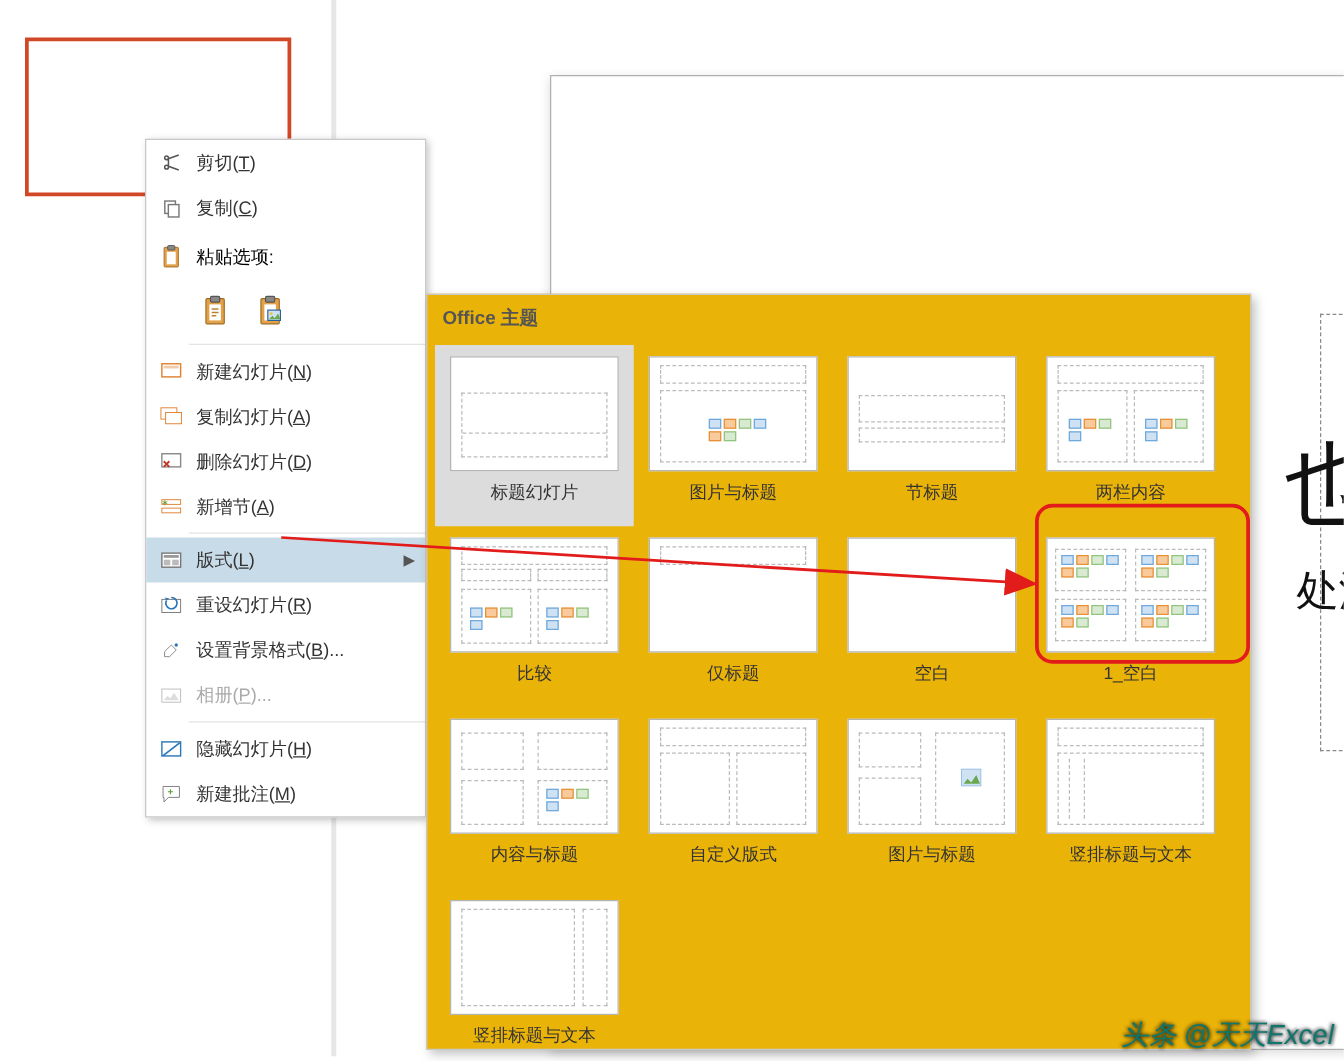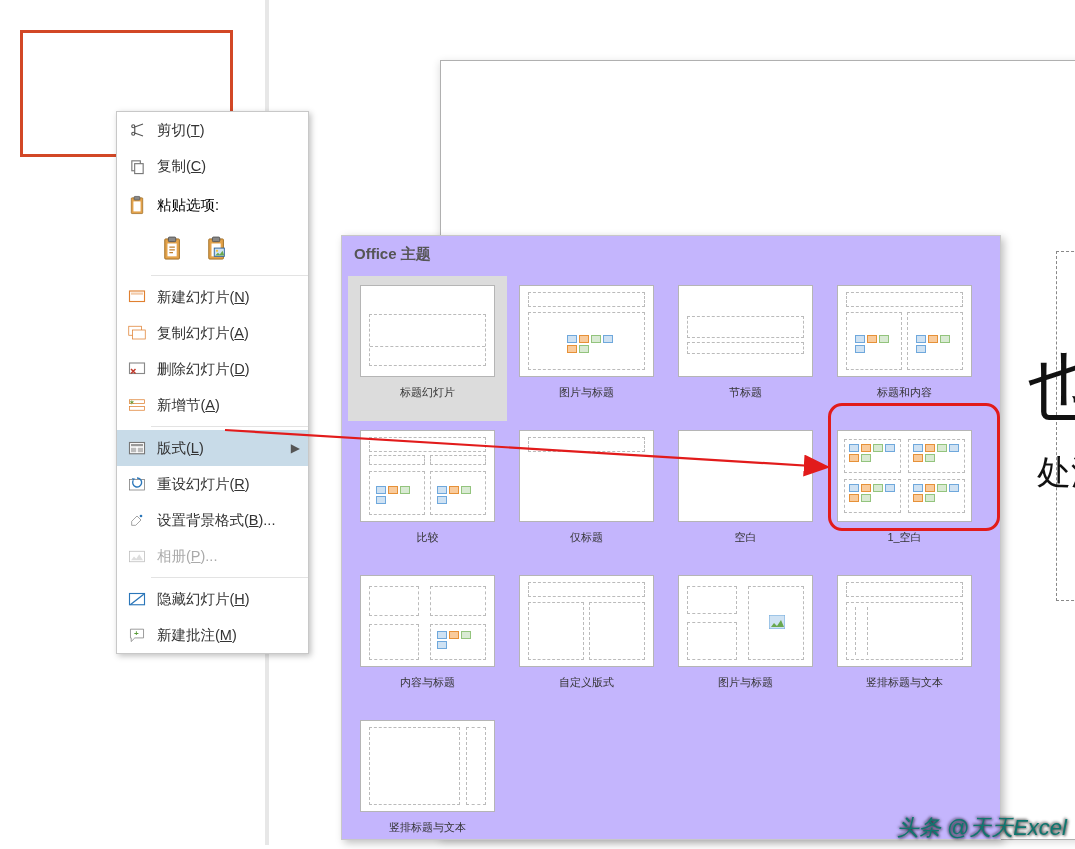--- a/index.html
+++ b/index.html
@@ -12,40 +12,40 @@
 
 .pane-divider { position:absolute; left:265px; top:0; width:4px; height:845px; background:#e7e7e7; }
 
 
 .slide-area { position:absolute; left:440px; top:60px; width:650px; height:780px; background:#fff; border:1px solid #b0b0b0; box-shadow:0 2px 8px rgba(0,0,0,.15); }
 .slide-title { position:absolute; left:615px; top:190px; width:460px; height:350px; border:1px dashed #888; }
 .slide-text-big { position:absolute; right:-25px; top:340px; font-size:72px; color:#111; }
 .slide-text-med { position:absolute; right:-30px; top:450px; font-size:34px; color:#111; }
 
 
-.ctx { position:absolute; left:116px; top:111px; width:193px; background:#fff; border:1px solid #c8c8c8; box-shadow:2px 2px 6px rgba(0,0,0,.25); z-index:5; }
+.ctx { position:absolute; left:116px; top:111px; width:225px; background:#fff; border:1px solid #c8c8c8; box-shadow:2px 2px 6px rgba(0,0,0,.25); z-index:5; }
 .ctx-row { display:flex; align-items:center; height:36px; padding:0 8px 0 8px; cursor:default; font-size:14.5px; color:#333; }
 .ctx-row.disabled { color:#aaa; }
 .ctx-row.hl { background:#c8dbe8; }
 .arrow { margin-left:auto; font-size:12px; color:#555;}
 .sep { height:1px; background:#e3e3e3; margin:3px 0 3px 34px; }
 .ic { width:24px; height:22px; margin-right:8px; display:flex; align-items:center; justify-content:center; }
 .ctx-section { height:42px; display:flex; align-items:center; padding-left:8px; font-size:14.5px; }
 .paste-opts { height:46px; display:flex; align-items:center; padding-left:40px; gap:12px; }
 .paste-btn { width:32px; height:36px; display:flex; align-items:center; justify-content:center; cursor:default; }
 .u { text-decoration:underline; }
 
 
-.flyout { position:absolute; left:341px; top:235px; width:660px; height:605px; background:#c4b5fd; border:1px solid #c8c8c8; box-shadow:3px 3px 8px rgba(0,0,0,.25); z-index:6; }
+.flyout { position:absolute; left:341px; top:235px; width:660px; height:605px; background:#eab308; border:1px solid #c8c8c8; box-shadow:3px 3px 8px rgba(0,0,0,.25); z-index:6; }
 .fly-title { padding:9px 12px 8px 12px; font-size:15px; font-weight:600; color:#555; }
 .grid { display:flex; flex-wrap:wrap; padding:4px 6px; }
 .layout-cell { width:159px; height:145px; display:flex; flex-direction:column; align-items:center; justify-content:flex-start; padding-top:8px; cursor:default; border:1px solid transparent; }
 .layout-cell.selected { background:#dcdcdc; }
 .layout-thumb { width:135px; height:92px; background:#fff; border:1px solid #b5b5b5; position:relative; margin-bottom:8px; }
-.layout-label { font-size:11px; color:#333; text-align:center; }
+.layout-label { font-size:14px; color:#333; text-align:center; }
 
 
 .ring { position:absolute; left:828px; top:403px; width:172px; height:128px; border:3px solid #e21b1b; border-radius:14px; z-index:10; pointer-events:none;}
 .arrow-line { position:absolute; z-index:9; pointer-events:none;}
 
 
 .t-title-top { position:absolute; left:8px; top:6px; right:8px; height:15px; border:1px dashed #bbb; }
 .t-title-center { position:absolute; left:8px; top:28px; right:8px; height:52px; border:1px dashed #bbb; display:flex; flex-direction:column; }
 .t-half-l { position:absolute; left:8px; top:26px; width:56px; bottom:6px; border:1px dashed #bbb; }
 .t-half-r { position:absolute; right:8px; top:26px; width:56px; bottom:6px; border:1px dashed #bbb; }
@@ -282,21 +282,21 @@
           </div>
           <div class="t-half-r">
             <div class="mini-icons" style="left:8px;top:22px;flex-wrap:wrap;width:38px">
               <span class="mi"></span>
               <span class="mi o"></span>
               <span class="mi g"></span>
               <span class="mi"></span>
             </div>
           </div>
         </div>
-      <div class="layout-label">标题和内容</div>
+      <div class="layout-label">两栏内容</div>
     </div>
 
     <div class="layout-cell">
       <div class="layout-thumb">
           <div class="t-title-top"></div>
           <div class="cmp-top-l"></div>
           <div class="cmp-top-r"></div>
           <div class="cmp-bot-l">
             <div class="mini-icons" style="left:6px;top:14px;flex-wrap:wrap;width:40px">
               <span class="mi"></span>

